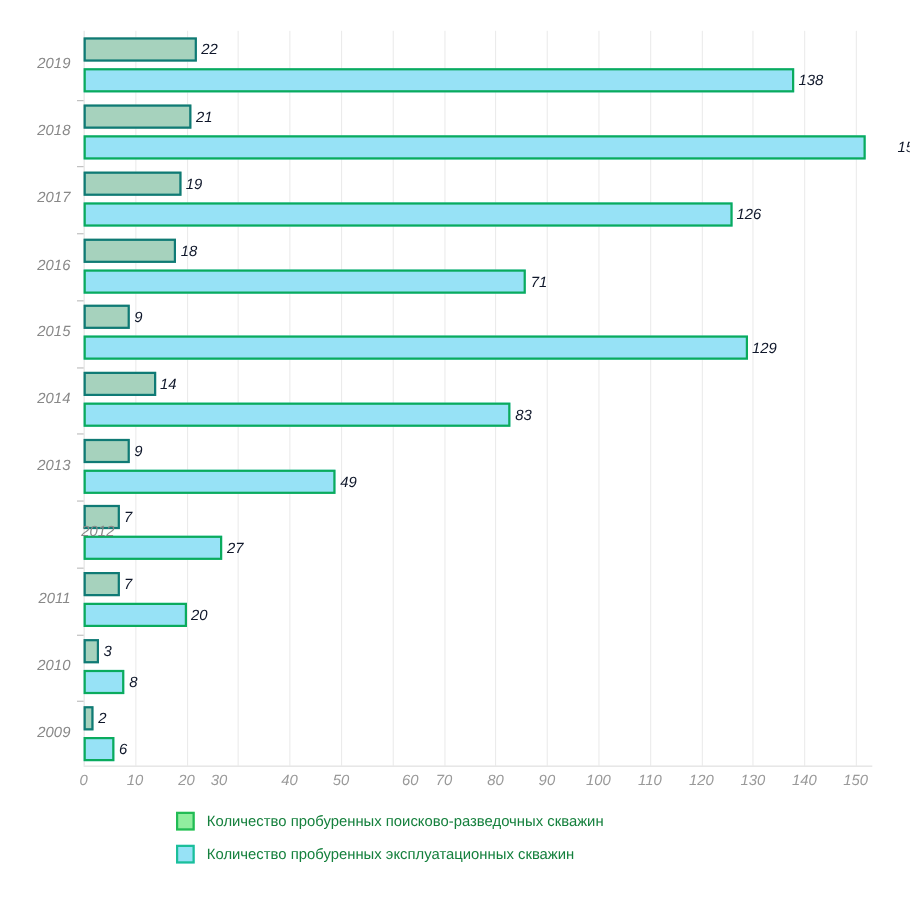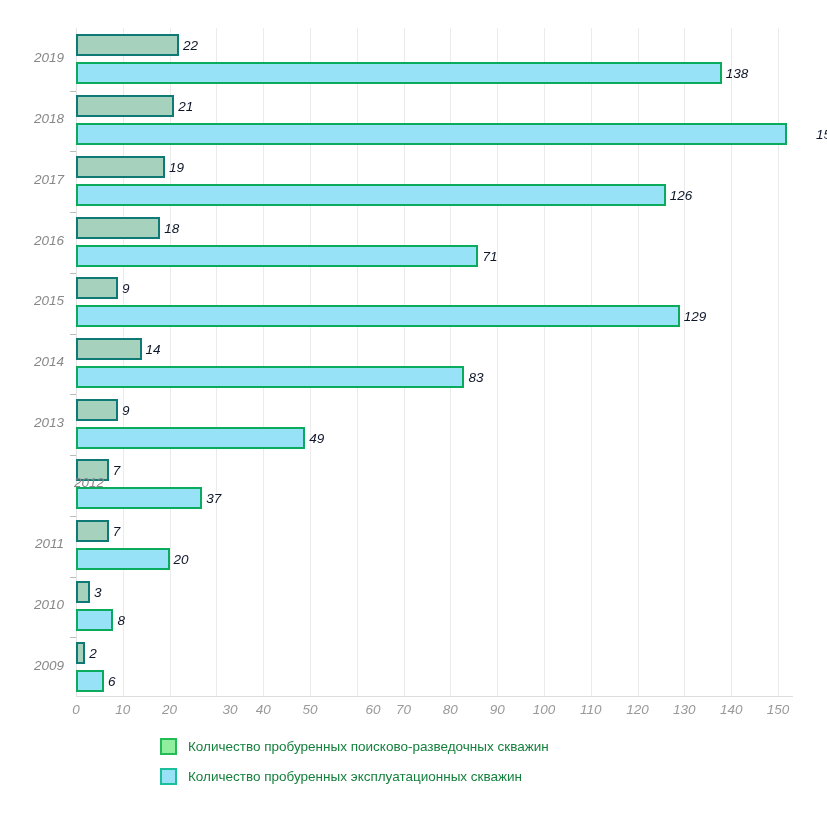--- a/index.html
+++ b/index.html
@@ -226,21 +226,21 @@
         <div class="bar-row" style="top: 398.727px; width: 100%;">
           <div class="bar oper" title="Количество пробуренных эксплуатационных скважин 2013: 49" style="width: 229.307px;"></div>
           <div class="bar-value" style="left: 229.307px;">49</div>
         </div>
         <div class="bar-row" style="top: 431.455px; width: 100%;">
           <div class="bar explor" title="Количество пробуренных поисково-разведочных скважин 2012: 7" style="width: 32.7582px;"></div>
           <div class="bar-value" style="left: 32.7582px;">7</div>
         </div>
         <div class="bar-row" style="top: 459.455px; width: 100%;">
           <div class="bar oper" title="Количество пробуренных эксплуатационных скважин 2012: 27" style="width: 126.353px;"></div>
-          <div class="bar-value" style="left: 126.353px;">37</div>
+          <div class="bar-value" style="left: 126.353px;">27</div>
         </div>
         <div class="bar-row" style="top: 492.182px; width: 100%;">
           <div class="bar explor" title="Количество пробуренных поисково-разведочных скважин 2011: 7" style="width: 32.7582px;"></div>
           <div class="bar-value" style="left: 32.7582px;">7</div>
         </div>
         <div class="bar-row" style="top: 520.182px; width: 100%;">
           <div class="bar oper" title="Количество пробуренных эксплуатационных скважин 2011: 20" style="width: 93.5948px;"></div>
           <div class="bar-value" style="left: 93.5948px;">20</div>
         </div>
         <div class="bar-row" style="top: 552.909px; width: 100%;">
@@ -258,21 +258,21 @@
         <div class="bar-row" style="top: 641.636px; width: 100%;">
           <div class="bar oper" title="Количество пробуренных эксплуатационных скважин 2009: 6" style="width: 28.0784px;"></div>
           <div class="bar-value" style="left: 28.0784px;">6</div>
         </div>
       </div>
     <div class="axis-baseline"></div>
     <div id="xticks-layer">
         <div class="xtick-label" style="left: 76px;">0</div>
         <div class="xtick-label" style="left: 122.797px;">10</div>
         <div class="xtick-label" style="left: 169.595px;">20</div>
-        <div class="xtick-label" style="left: 230px;">30</div>
+        <div class="xtick-label" style="left: 199px;">30</div>
         <div class="xtick-label" style="left: 263.19px;">40</div>
         <div class="xtick-label" style="left: 309.987px;">50</div>
         <div class="xtick-label" style="left: 373px;">60</div>
         <div class="xtick-label" style="left: 403.582px;">70</div>
         <div class="xtick-label" style="left: 450.379px;">80</div>
         <div class="xtick-label" style="left: 497.176px;">90</div>
         <div class="xtick-label" style="left: 543.974px;">100</div>
         <div class="xtick-label" style="left: 590.771px;">110</div>
         <div class="xtick-label" style="left: 637.569px;">120</div>
         <div class="xtick-label" style="left: 684.366px;">130</div>

